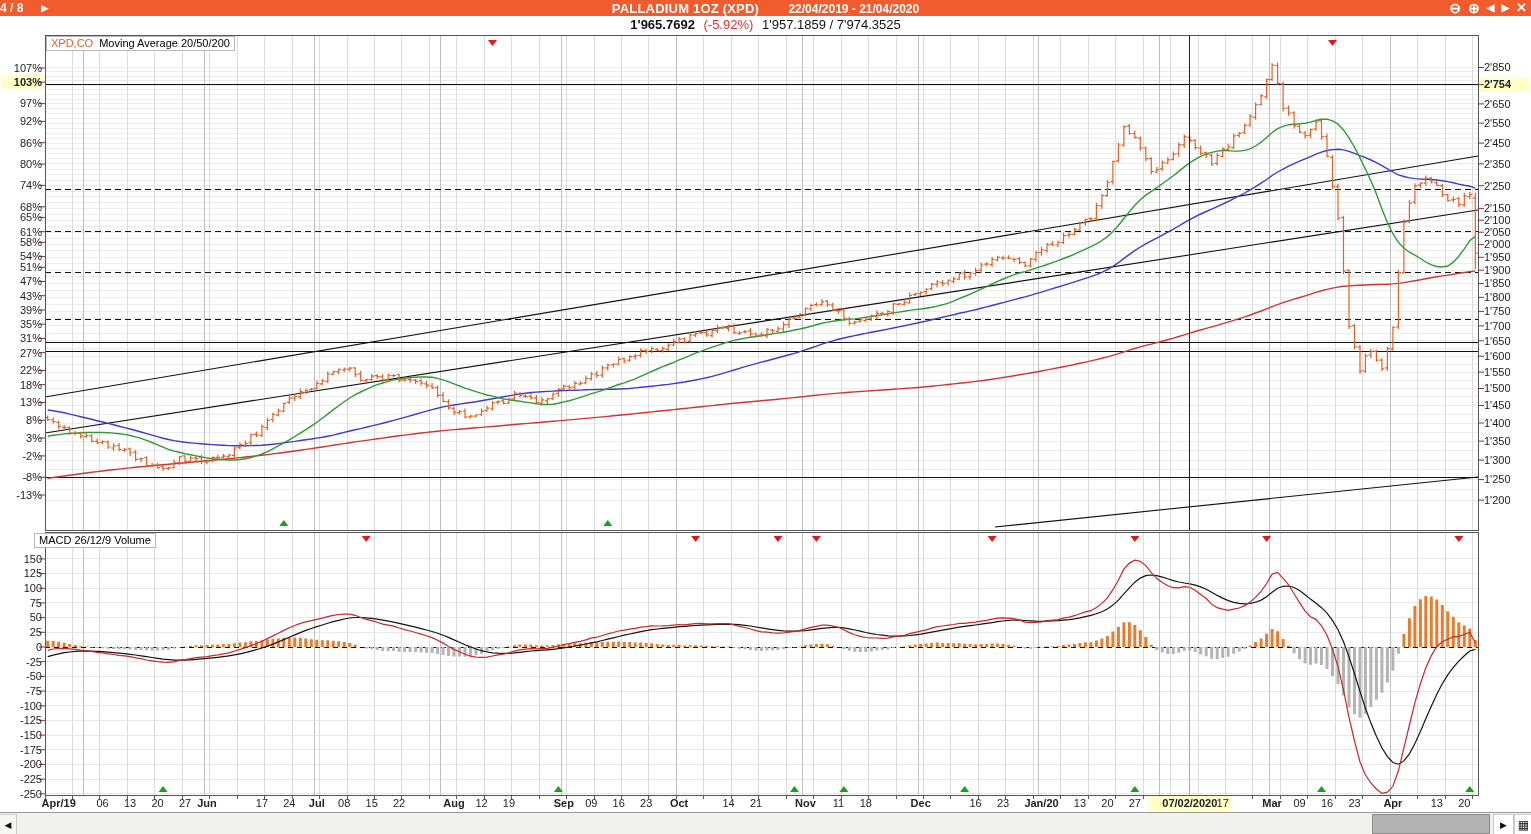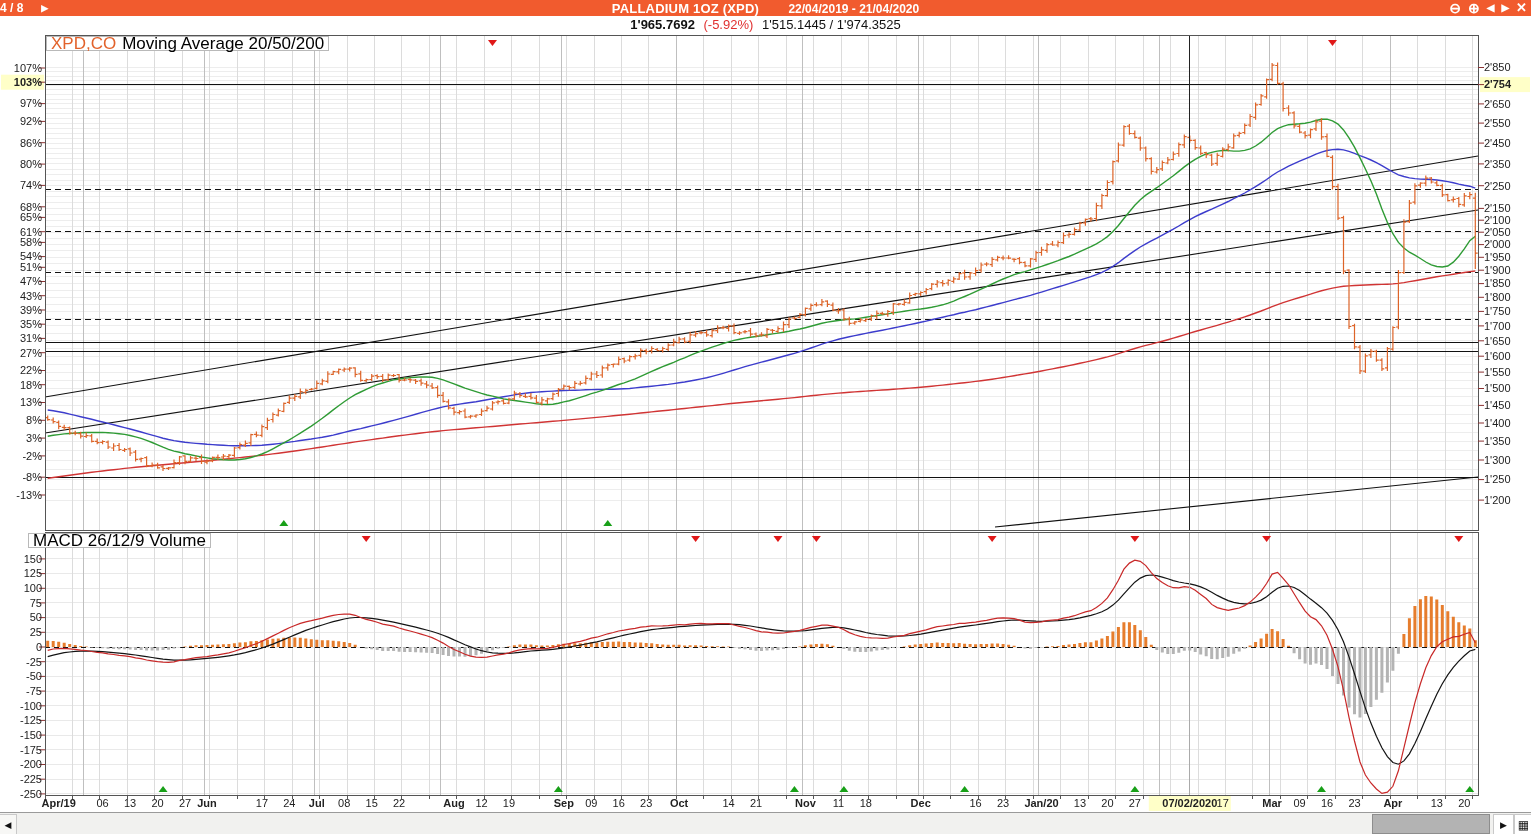--- a/index.html
+++ b/index.html
@@ -15,23 +15,23 @@
   .tb-controls{margin-left:auto;display:flex;align-items:center;gap:7px;padding-right:4px;font-size:12px;}
   .tb-controls span{cursor:default;line-height:14px;}
   .pricebar{position:absolute;top:16px;left:0;width:1531px;height:18px;background:#fff;
             text-align:center;font-size:13px;color:#111;padding-top:1px;}
   .pricebar .last{font-weight:bold;margin-top:48px;}
   .pricebar .chg{color:#e03030;margin:0 5px;}
   svg{position:absolute;top:0;left:0;}
   svg text{font-family:"Liberation Sans",sans-serif;font-size:11px;fill:#222;}
   svg text.b{font-weight:bold;}
   .legend{position:absolute;height:13px;border:1px solid #b9b9b9;background:#fff;
-          font-size:17px;line-height:13px;padding:0 4px;white-space:nowrap;z-index:5;}
+          font-size:11px;line-height:13px;padding:0 4px;white-space:nowrap;z-index:5;}
   #legend-main{left:46px;top:36px;}
-  #legend-macd{left:28px;top:533px;}
+  #legend-macd{left:34px;top:533px;}
   .legend .sym{color:#e2622b;margin-right:6px;}
   .hscroll{position:absolute;top:812px;left:0;width:1531px;height:22px;background:#f1f1ef;
            border-top:1px solid #9a9a9a;}
   .sbtn{position:absolute;top:1px;height:20px;background:#f7f7f5;border:1px solid #c9c9c9;
         display:flex;align-items:center;justify-content:center;font-size:9px;color:#111;}
   .sbtn.left{left:0;width:16px;border-left:none;}
   .sbtn.right{left:1493px;width:19px;background:#fff;}
   .sbtn.corner{left:1514px;width:17px;background:#fff;font-size:12px;}
   .sthumb{position:absolute;top:1px;left:1372px;width:118px;height:20px;background:#b3b3b3;
           border:1px solid #8d8d8d;box-sizing:border-box;}
@@ -577,21 +577,21 @@
     <span style="font-size:14px;">⊕</span>
     <span style="font-size:10px;">◀</span>
     <span style="font-size:10px;">▶</span>
     <span style="font-size:13px;font-weight:bold;">✕</span>
   </div>
 </div>
 
 <div class="pricebar">
   <span class="last">1'965.7692</span>
   <span class="chg">(-5.92%)</span>
-  <span class="ba">1'515.1445 / 1'974.3525</span>
+  <span class="ba">1'957.1859 / 7'974.3525</span>
 </div>
 
 <div class="legend" id="legend-main">
   <span class="sym">XPD,CO</span><span>Moving Average 20/50/200</span>
 </div>
 <div class="legend" id="legend-macd">
   <span>MACD 26/12/9 Volume</span>
 </div>
 
 <div class="hscroll">

